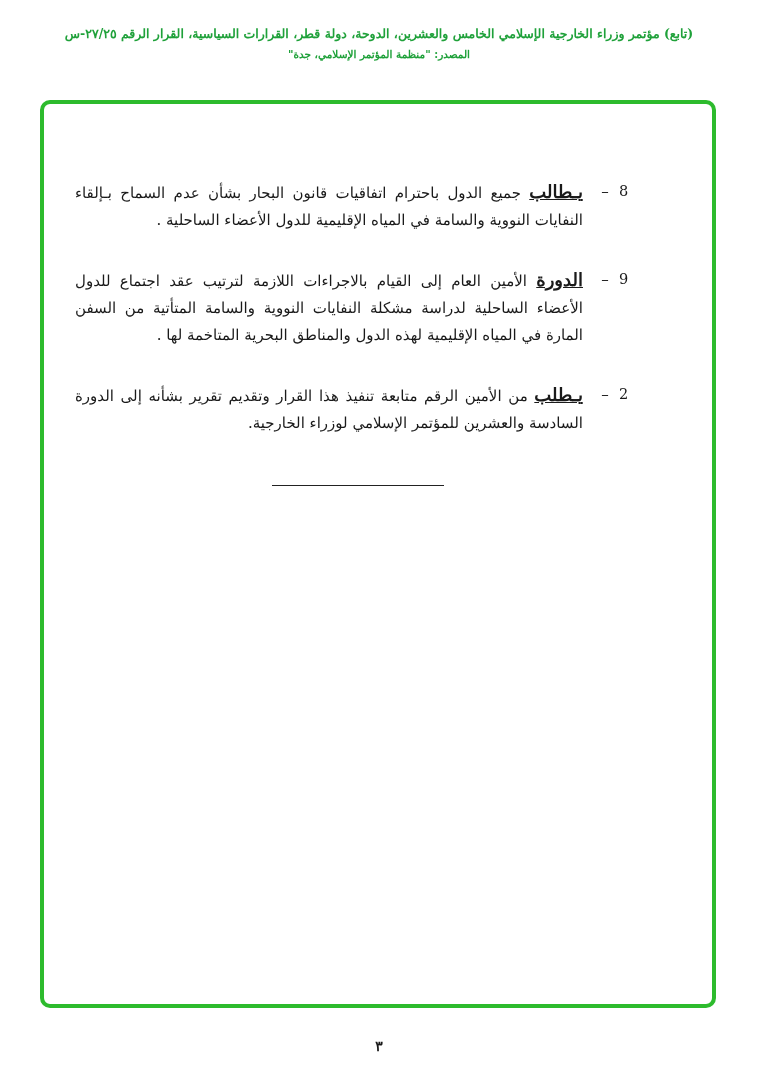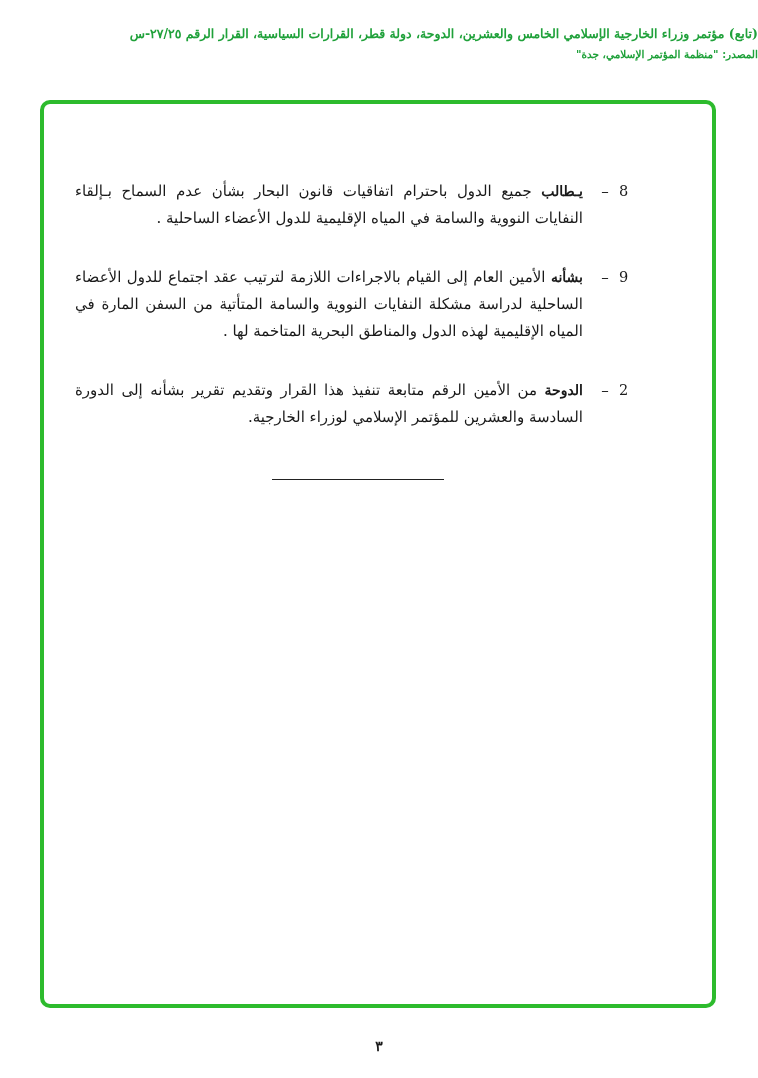--- a/index.html
+++ b/index.html
@@ -13,21 +13,21 @@
     width: 758px;
     height: 1078px;
     background: #ffffff;
     overflow: hidden;
   }
   .doc-header {
     position: absolute;
     top: 26px;
     left: 0;
     width: 100%;
-    text-align: right;
+    text-align: center;
     direction: rtl;
     color: var(--header-green, #1fa13a);
   }
   .doc-header .line1 {
     font-size: 12.5px;
     font-weight: bold;
     letter-spacing: 0.2px;
     margin-bottom: 7px;
   }
   .doc-header .line2 {
@@ -73,21 +73,22 @@
     width: 16px;
     text-align: center;
   }
   .item .itext {
     flex: 1 1 auto;
     margin-right: 14px;
     text-align: justify;
   }
   .item .lead {
     font-weight: bold;
-    font-size: 14px;
+    font-size: 18px;
+    text-decoration: underline;
   }
   .separator {
     margin: 48px auto 0 auto;
     width: 172px;
     border-top: 1.5px solid #222222;
     height: 0;
   }
   .page-number {
     position: absolute;
     bottom: 24px;
@@ -119,30 +120,30 @@
       <div class="itext">
         <span class="lead">يـطالب</span>
         <span>جميع الدول باحترام اتفاقيات قانون البحار بشأن عدم السماح بـإلقاء النفايات النووية والسامة في المياه الإقليمية للدول الأعضاء الساحلية .</span>
       </div>
     </div>
 
     <div class="item">
       <span class="num">9</span>
       <span class="dash">–</span>
       <div class="itext">
-        <span class="lead">بشأنه</span>
+        <span class="lead">الدورة</span>
         <span>الأمين العام إلى القيام بالاجراءات اللازمة لترتيب عقد اجتماع للدول الأعضاء الساحلية لدراسة مشكلة النفايات النووية والسامة المتأتية من السفن المارة في المياه الإقليمية لهذه الدول والمناطق البحرية المتاخمة لها .</span>
       </div>
     </div>
 
     <div class="item">
       <span class="num">2</span>
       <span class="dash">–</span>
       <div class="itext">
-        <span class="lead">الدوحة</span>
+        <span class="lead">يـطلب</span>
         <span>من الأمين الرقم متابعة تنفيذ هذا القرار وتقديم تقرير بشأنه إلى الدورة السادسة والعشرين للمؤتمر الإسلامي لوزراء الخارجية.</span>
       </div>
     </div>
 
     <div class="separator"></div>
 
   </div>
 
   <div class="page-number">٣</div>
 

